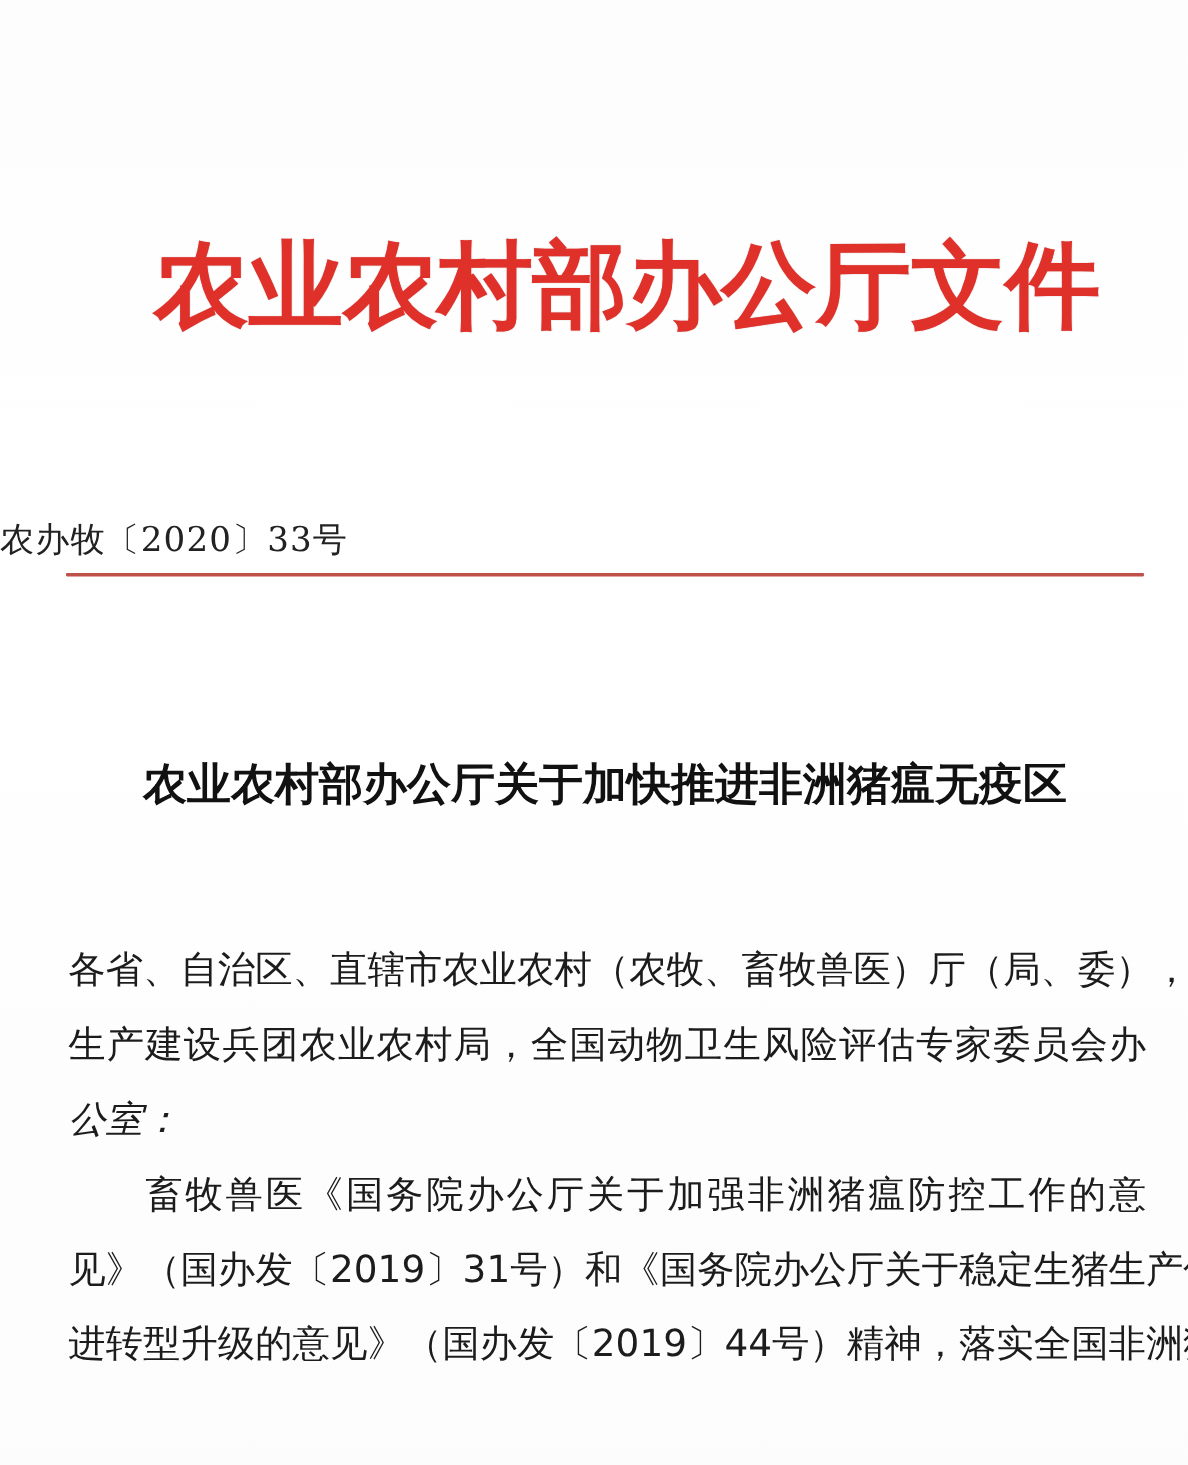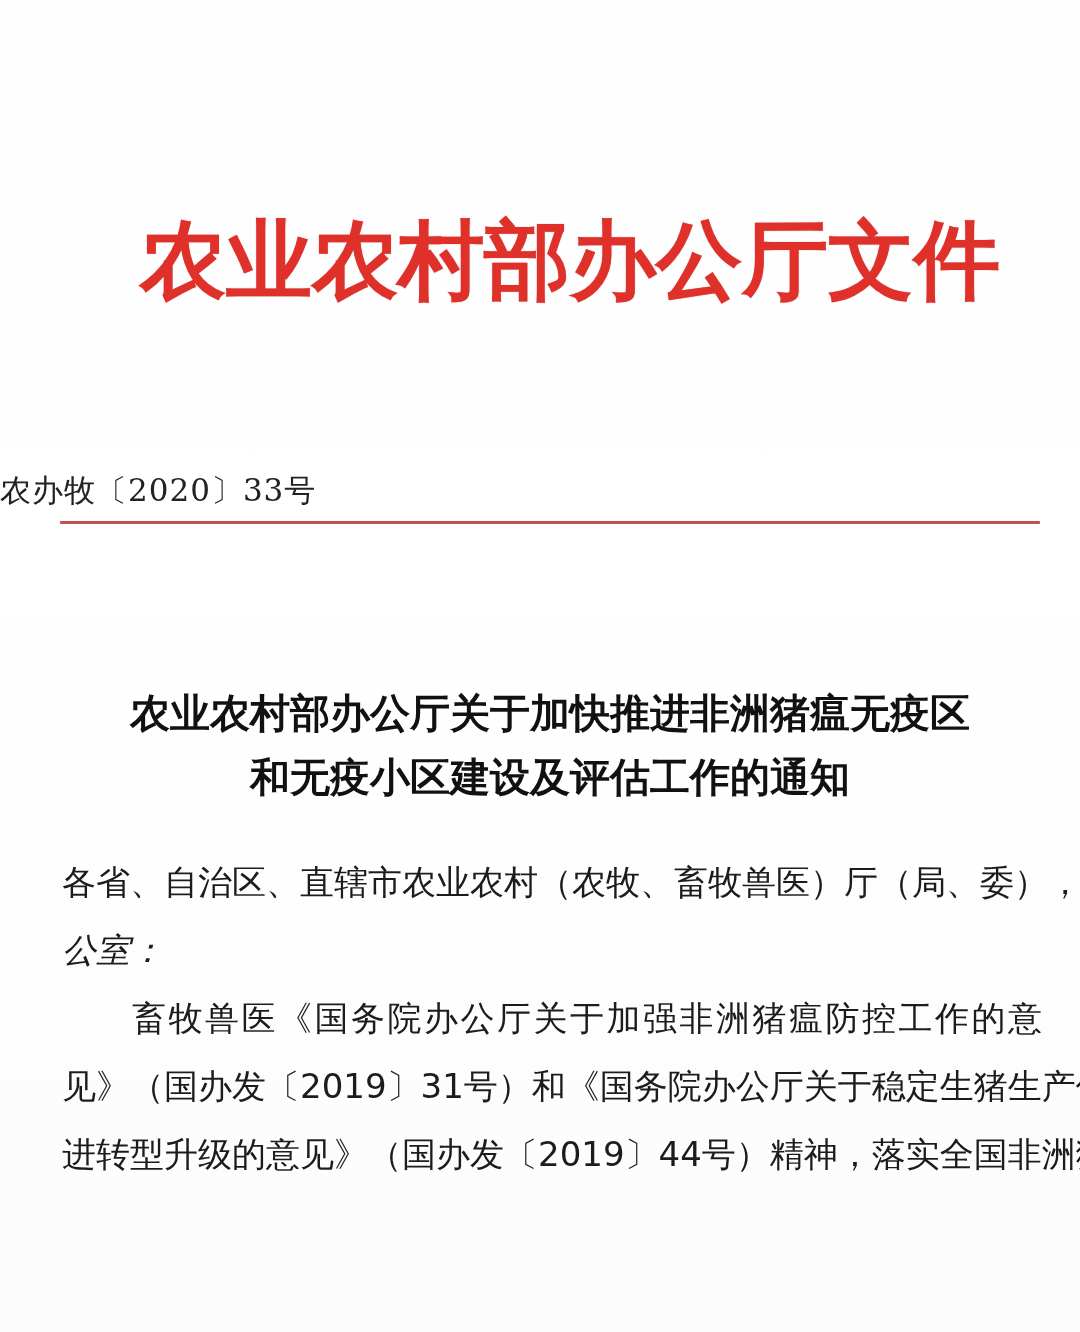--- a/index.html
+++ b/index.html
@@ -109,24 +109,24 @@
     <span>文</span>
     <span>件</span>
   </div>
 
   <div class="doc-number">农办牧〔2020〕33号</div>
 
   <div class="red-rule"></div>
 
   <div class="title">
     <div>农业农村部办公厅关于加快推进非洲猪瘟无疫区</div>
-    <div>和无疫小区建设及评估工作的通知</div>
   </div>
 
   <div class="body-text">
     <span class="line">各省、自治区、直辖市农业农村（农牧、畜牧兽医）厅（局、委），新疆</span>
+    <span class="line">生产建设兵团农业农村局，全国动物卫生风险评估专家委员会办</span>
     <span class="line last">公室：</span>
     <span class="line indent">畜牧兽医《国务院办公厅关于加强非洲猪瘟防控工作的意</span>
     <span class="line">见》（国办发〔2019〕31号）和《国务院办公厅关于稳定生猪生产促</span>
     <span class="line">进转型升级的意见》（国办发〔2019〕44号）精神，落实全国非洲猪</span>
   </div>
 
 </div>
 
 </body></html>

